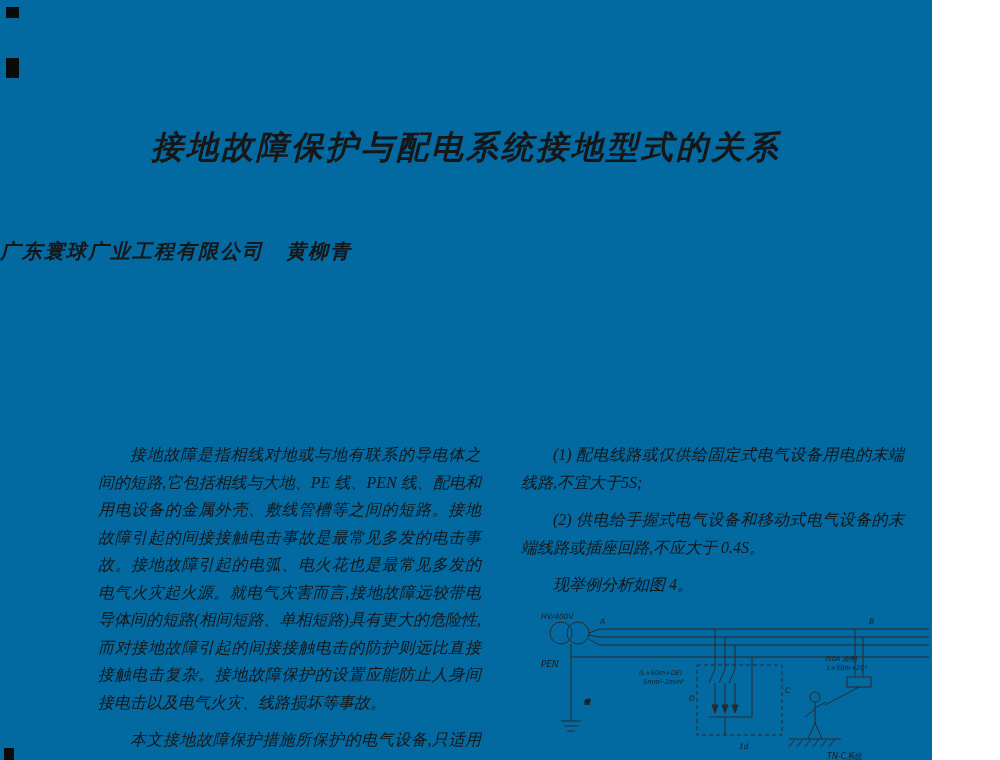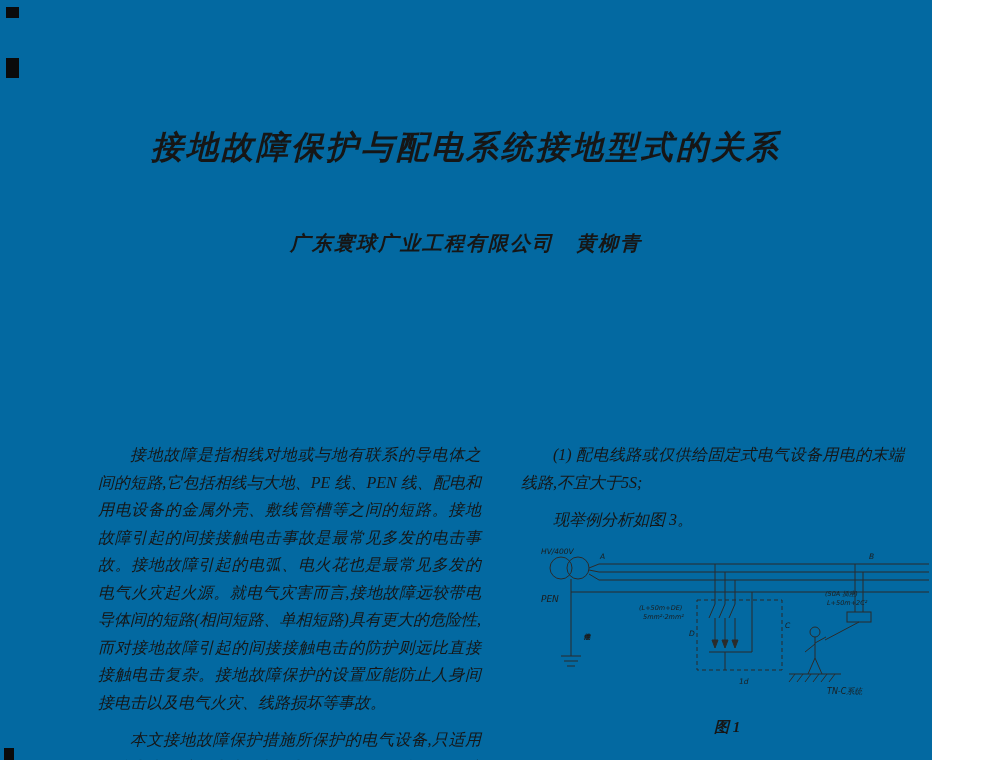--- a/index.html
+++ b/index.html
@@ -20,22 +20,22 @@
   .art-1 { left: 6px;  top: 7px;   width: 13px; height: 11px; }
   .art-2 { left: 6px;  top: 58px;  width: 13px; height: 20px; }
   .art-3 { left: 4px;  top: 748px; width: 10px; height: 12px; }
 
   .title {
     position: absolute; top: 126px; left: 0; right: 0;
     margin: 0; text-align: center;
     font-size: 32px; font-weight: 700; letter-spacing: 3px;
   }
   .byline {
-    position: absolute; top: 230px; left: 0; right: 0;
-    text-align: center; font-size: 20px; letter-spacing: 2px; font-weight: 600;
+    position: absolute; top: 238px; left: 0; right: 0;
+    font-size: 20px; letter-spacing: 2px; font-weight: 600;
   }
   .abstract, .keywords {
     position: absolute; left: 116px;
     font-size: 15px; font-weight: 700; letter-spacing: 0.5px;
   }
   .abstract { top: 349px; }
   .keywords { top: 379px; }
 
   .columns {
     position: absolute; top: 431px; left: 88px;
@@ -75,21 +75,22 @@
 
   <div class="columns">
 
     <div class="col left">
       <p>接地故障是指相线对地或与地有联系的导电体之间的短路,它包括相线与大地、PE 线、PEN 线、配电和用电设备的金属外壳、敷线管槽等之间的短路。接地故障引起的间接接触电击事故是最常见多发的电击事故。接地故障引起的电弧、电火花也是最常见多发的电气火灾起火源。就电气灾害而言,接地故障远较带电导体间的短路(相间短路、单相短路)具有更大的危险性,而对接地故障引起的间接接触电击的防护则远比直接接触电击复杂。接地故障保护的设置应能防止人身间接电击以及电气火灾、线路损坏等事故。</p>
       <p>本文接地故障保护措施所保护的电气设备,只适用于防电击保护分类为 I 类的电气设备。设备所在的环境为正常环境,人身电击安全电压限值(UL)为 50V。I 类设备在绝缘损坏发生接地故障人体触及危险电压时,如能在人体发生心</p>
     </div>
 
     <div class="col right">
       <p>(1) 配电线路或仅供给固定式电气设备用电的末端线路,不宜大于5S;</p>
-      <p class="lead">现举例分析如图 3。</p>
+      <p>(2) 供电给手握式电气设备和移动式电气设备的末端线路或插座回路,不应大于 0.4S。</p>
+      <p class="lead">现举例分析如图 4。</p>
 
       <figure class="fig">
         <svg width="424" height="168" viewBox="0 0 424 168">
           <g stroke="#2b2b2b" stroke-width="1" fill="none">
             <g>
               <circle cx="24" cy="24" r="11"></circle>
               <circle cx="41" cy="24" r="11"></circle>
             </g>
             <g>
               <line x1="52" y1="24" x2="62" y2="20"></line>

